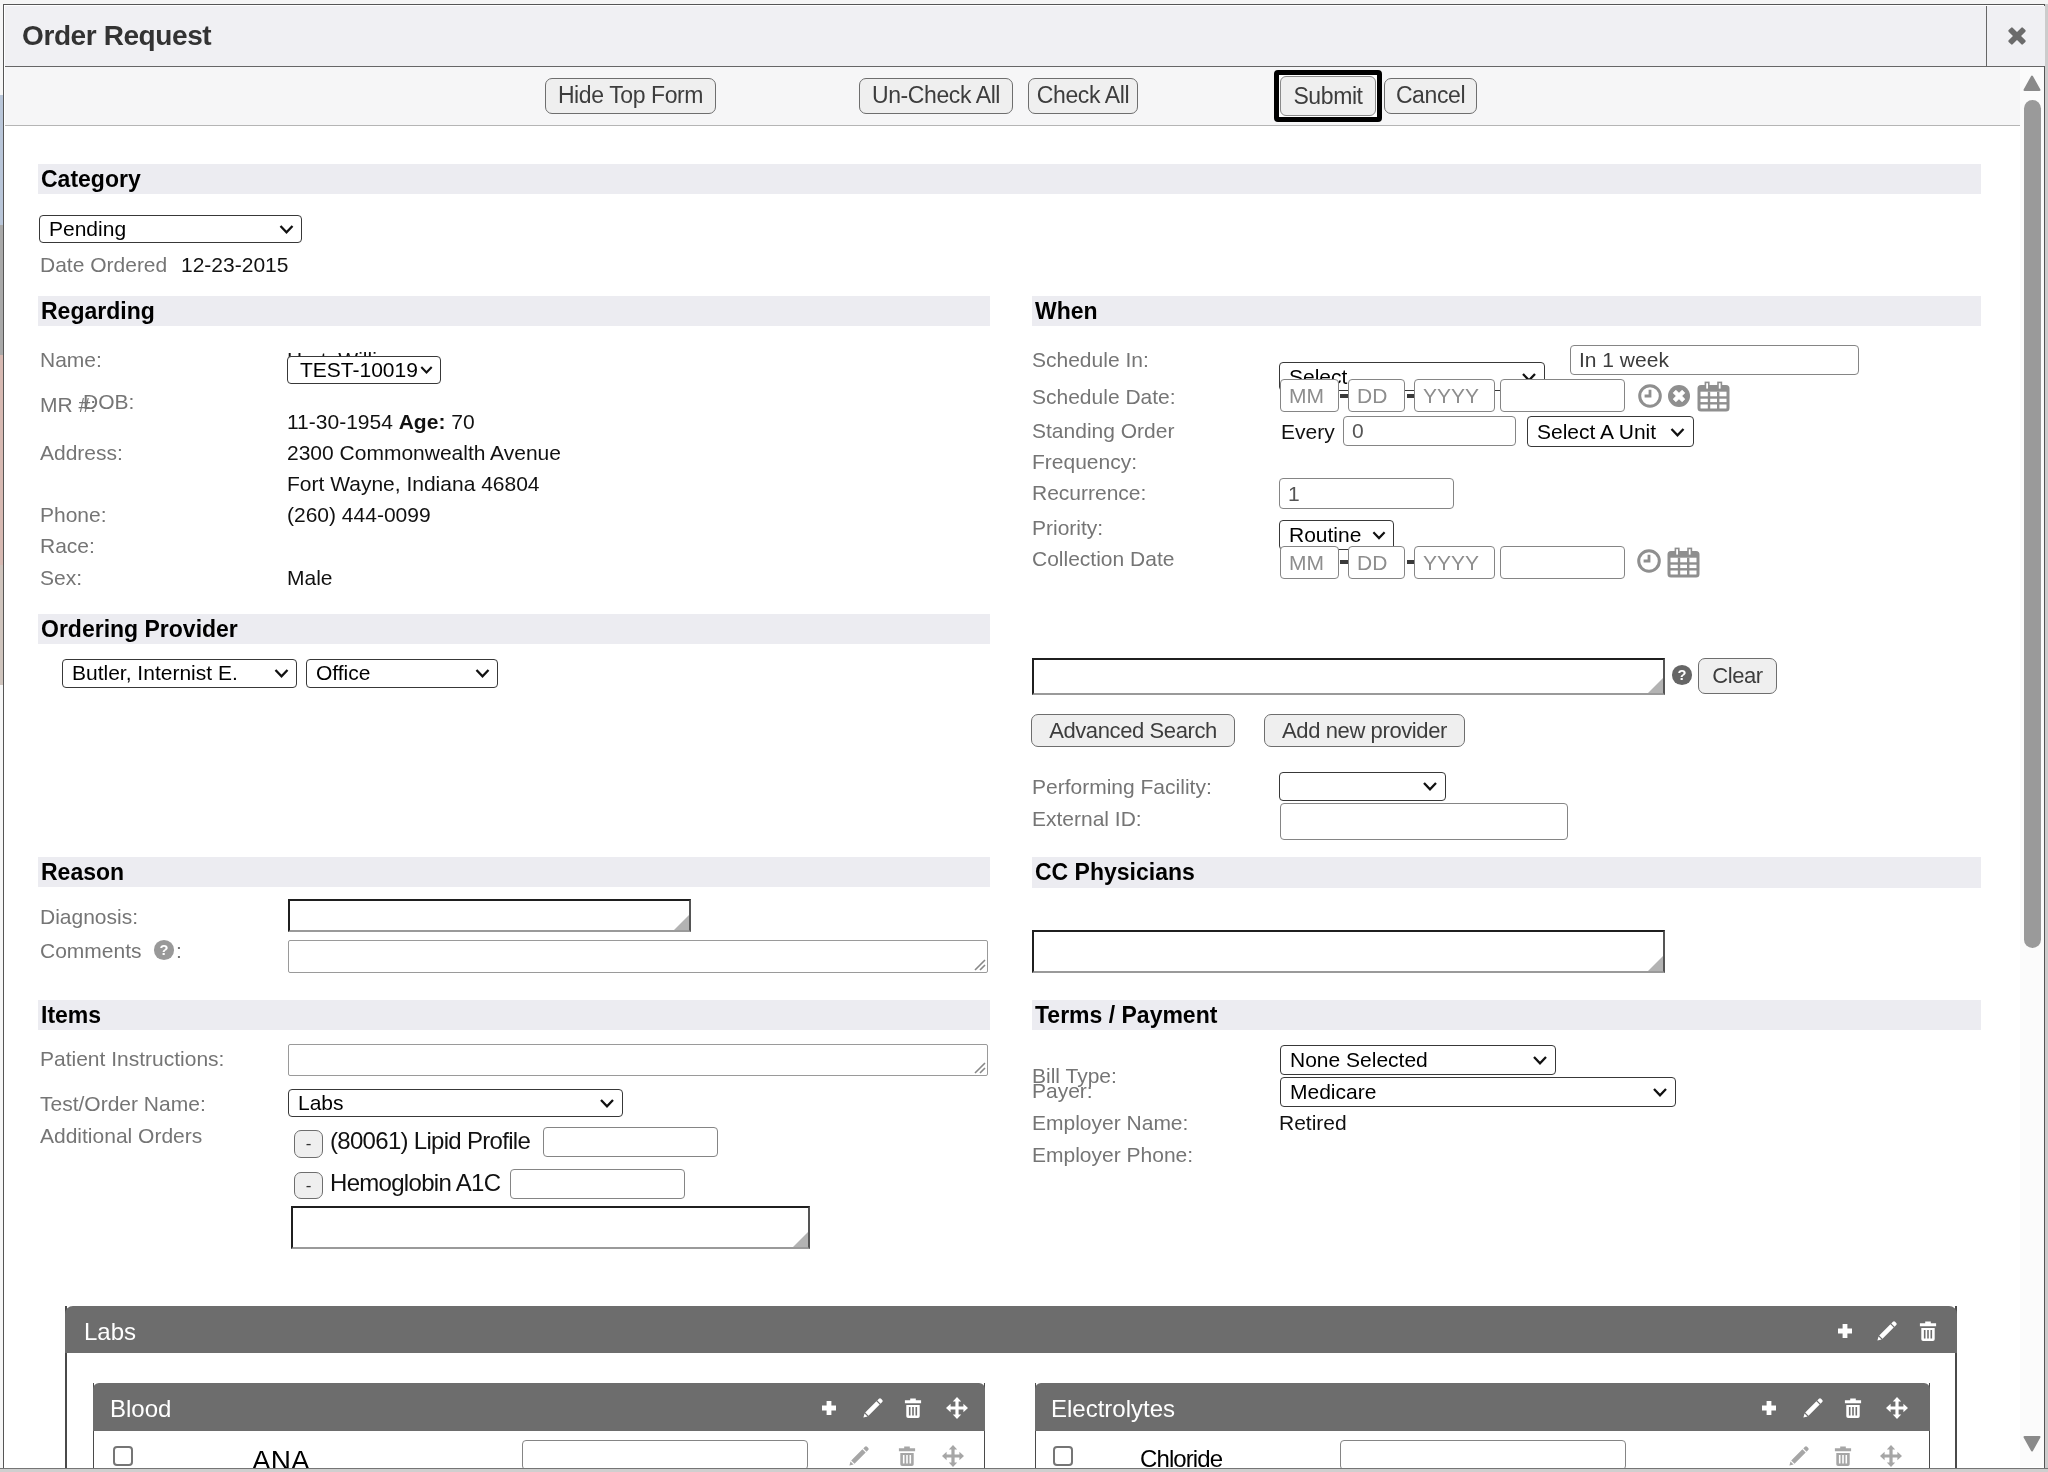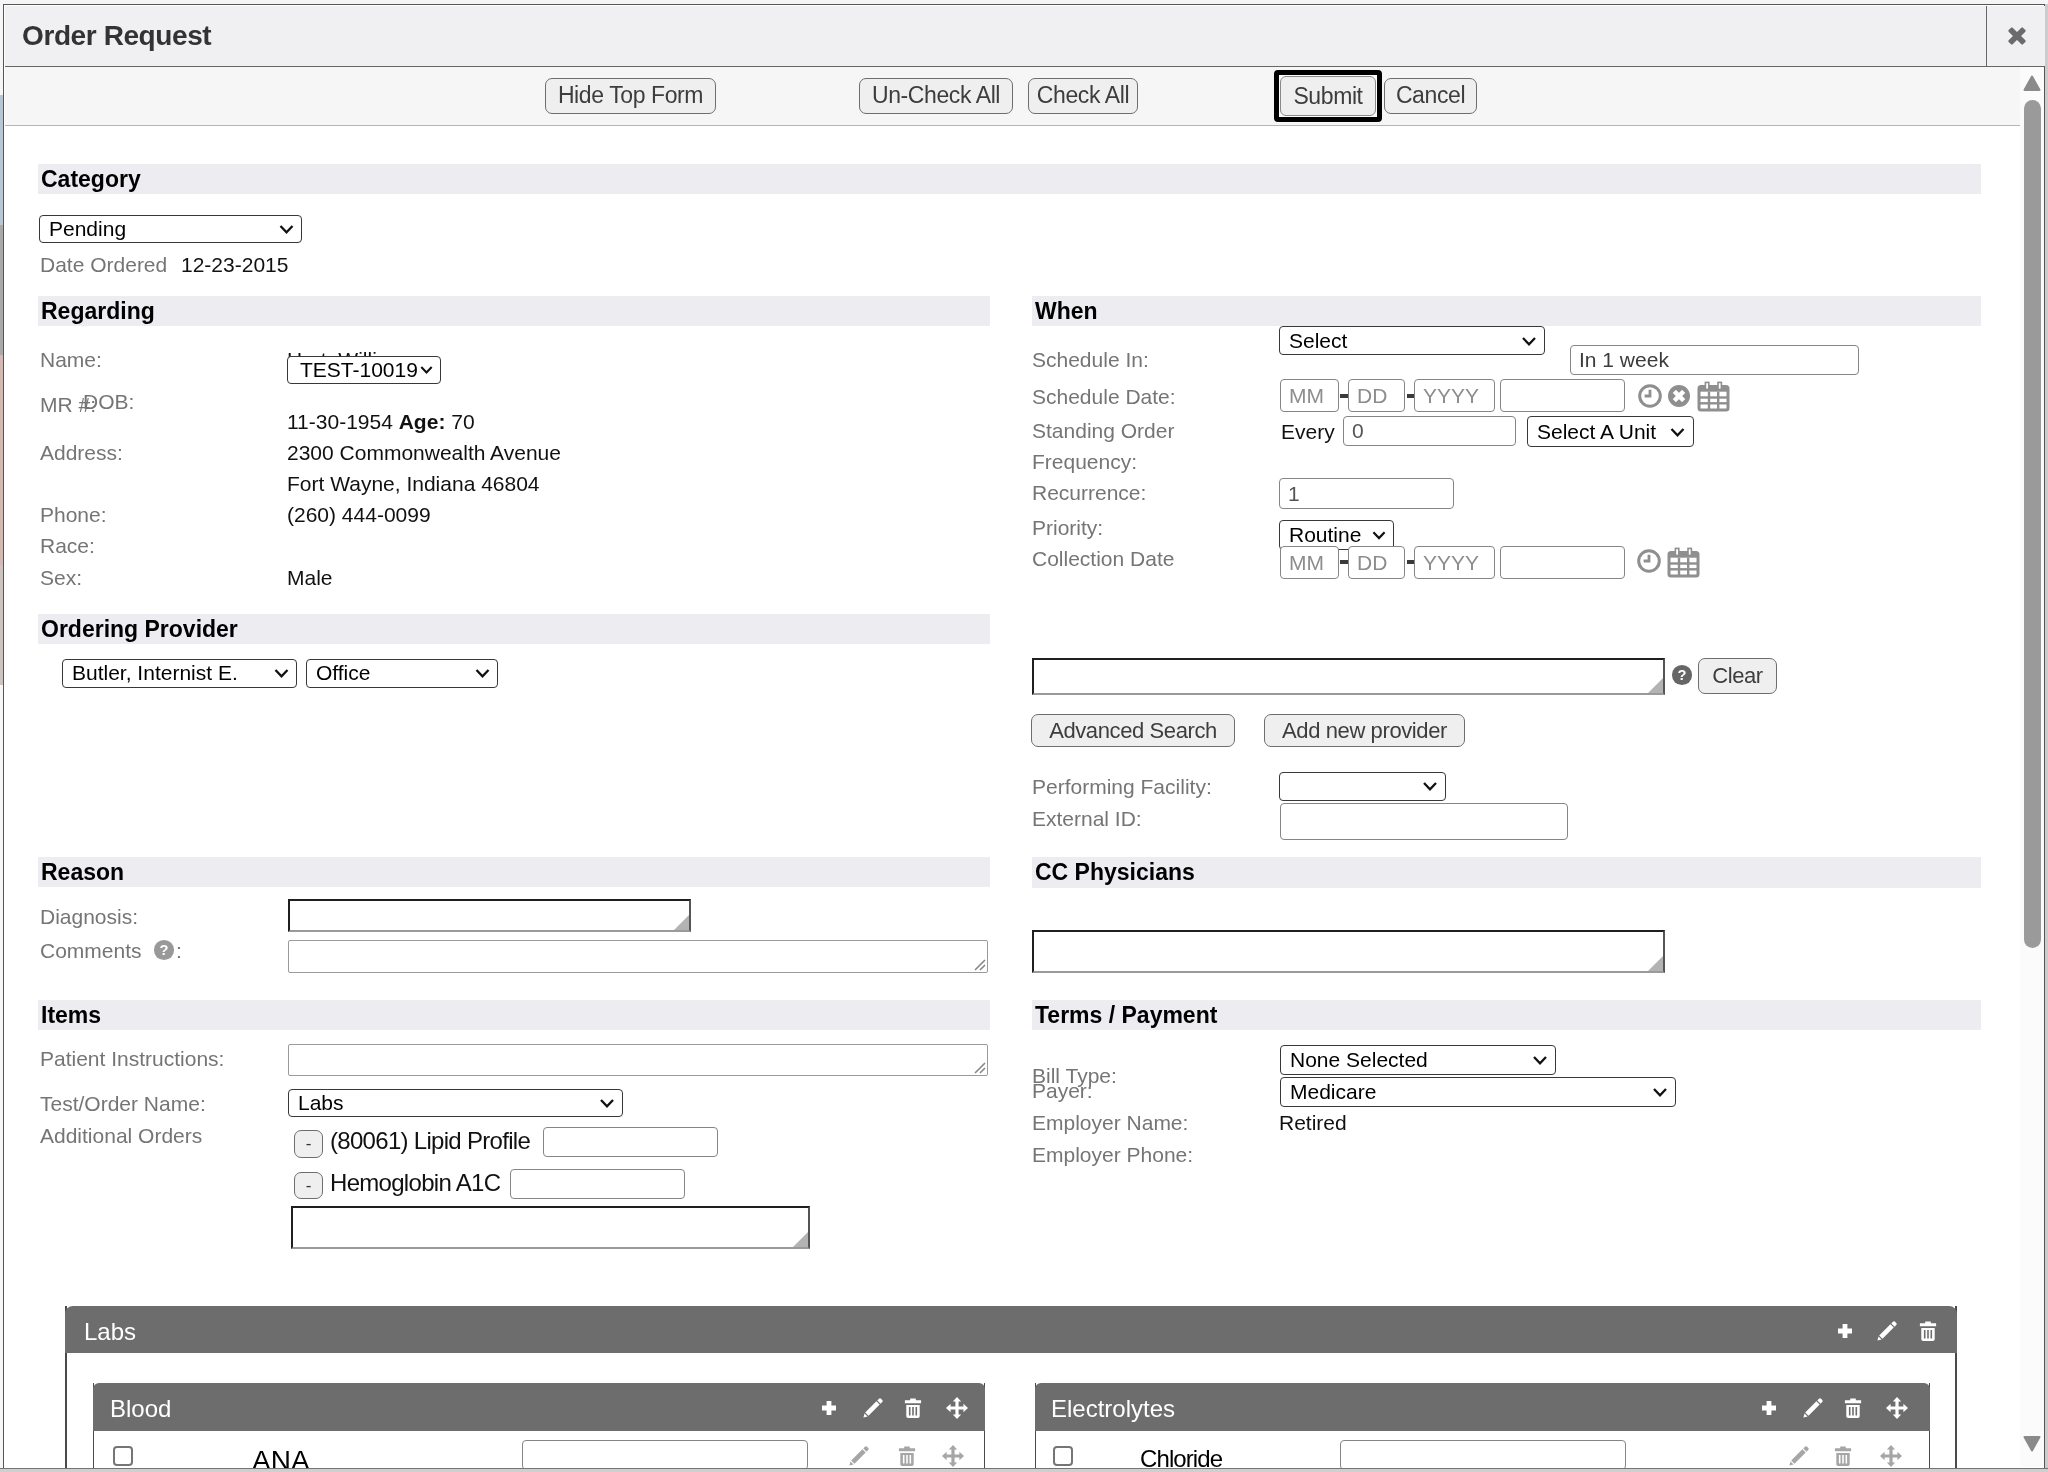--- a/index.html
+++ b/index.html
@@ -79,21 +79,21 @@
   <div class="val" style="left:287px;top:441px;">2300 Commonwealth Avenue</div>
   <div class="val" style="left:287px;top:472px;">Fort Wayne, Indiana 46804</div>
   <div class="lbl" style="left:40px;top:503px;">Phone:</div>
   <div class="val" style="left:287px;top:503px;">(260) 444-0099</div>
   <div class="lbl" style="left:40px;top:534px;">Race:</div>
   <div class="lbl" style="left:40px;top:566px;">Sex:</div>
   <div class="val" style="left:287px;top:566px;">Male</div>
 
   <div class="band" style="left:1032px;top:296px;width:949px;height:30px;">When</div>
   <div class="lbl" style="left:1032px;top:348px;">Schedule In:</div>
-  <div class="sel" style="left:1279px;top:326px;width:266px;height:29px;">Select<svg class="chev" width="16" height="9" viewBox="0 0 15 9">
+  <div class="sel" style="left:1279px;top:362px;width:266px;height:29px;">Select<svg class="chev" width="16" height="9" viewBox="0 0 15 9">
         <path d="M1.5 1 L7.5 7.3 L13.5 1" stroke="#111" stroke-width="2.3" fill="none"></path>
       </svg></div>
   <div class="inp" style="left:1570px;top:345px;width:289px;height:30px;color:#3c3c3c;">In 1 week</div>
   <div class="lbl" style="left:1032px;top:385px;">Schedule Date:</div>
   <div class="inp ph" style="left:1280px;top:379px;width:59px;height:33px;">MM</div>
   <div class="abs" style="left:1340px;top:393.5px;width:8px;height:4px;background:#3a3a3a;"></div>
   <div class="inp ph" style="left:1348px;top:379px;width:57px;height:33px;">DD</div>
   <div class="abs" style="left:1407px;top:393.5px;width:8px;height:4px;background:#3a3a3a;"></div>
   <div class="inp ph" style="left:1414px;top:379px;width:81px;height:33px;">YYYY</div>
   <div class="inp" style="left:1500px;top:379px;width:125px;height:33px;"></div>

